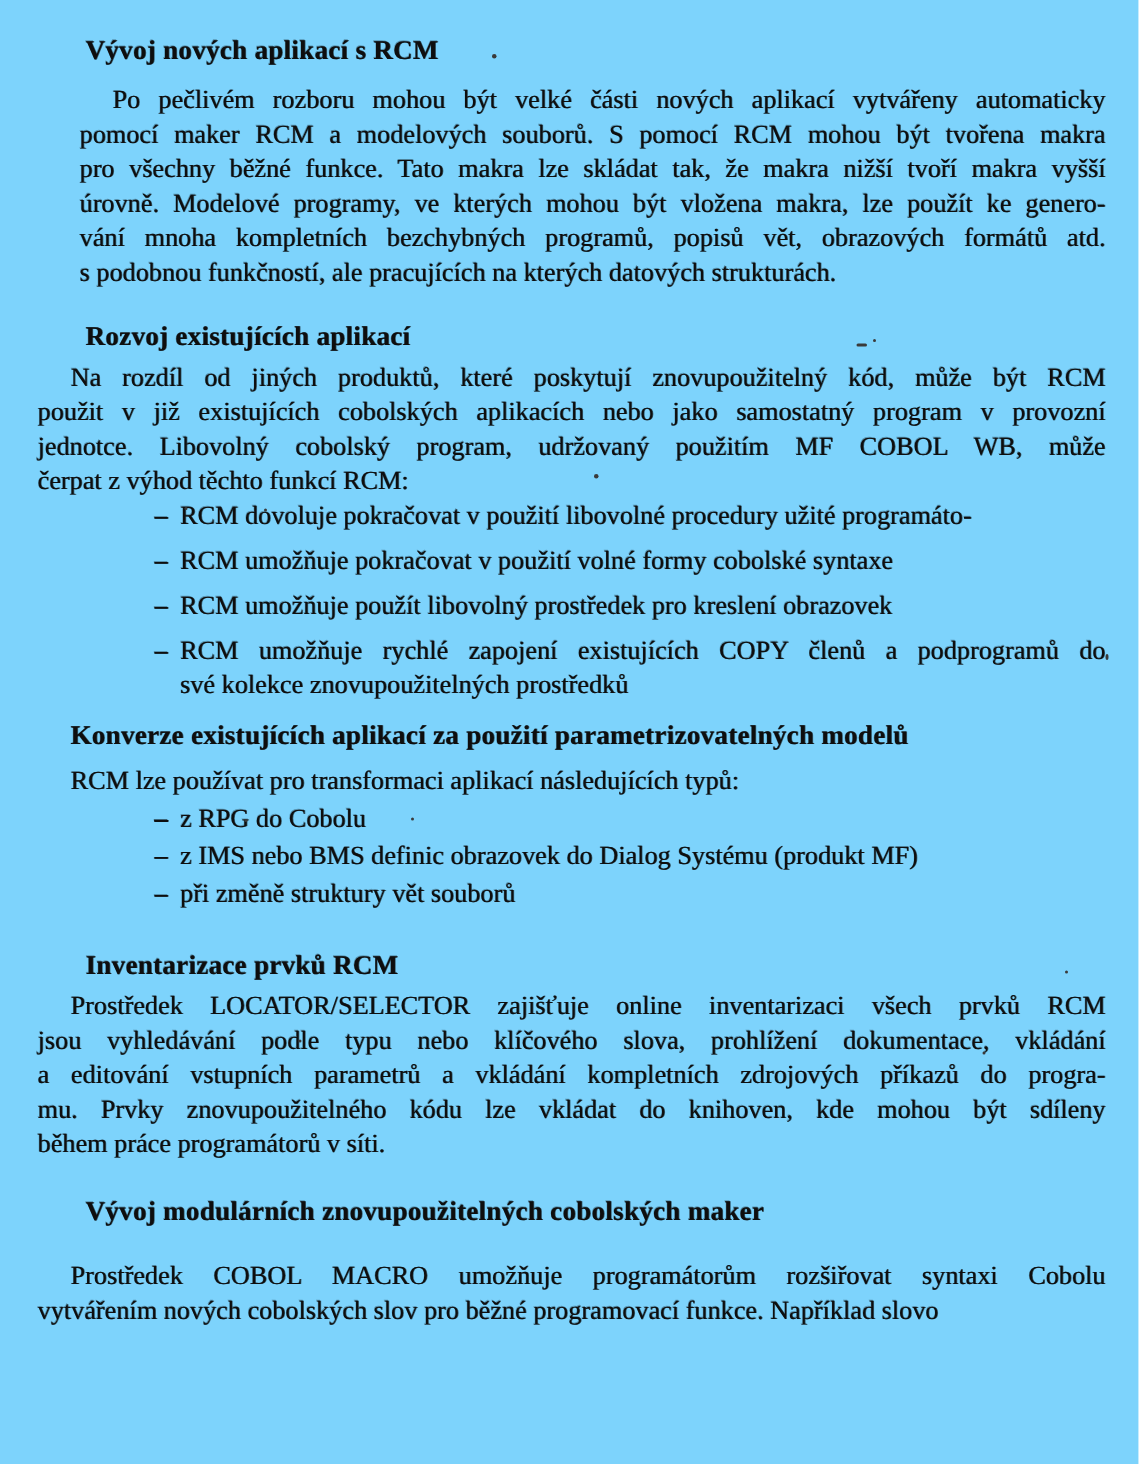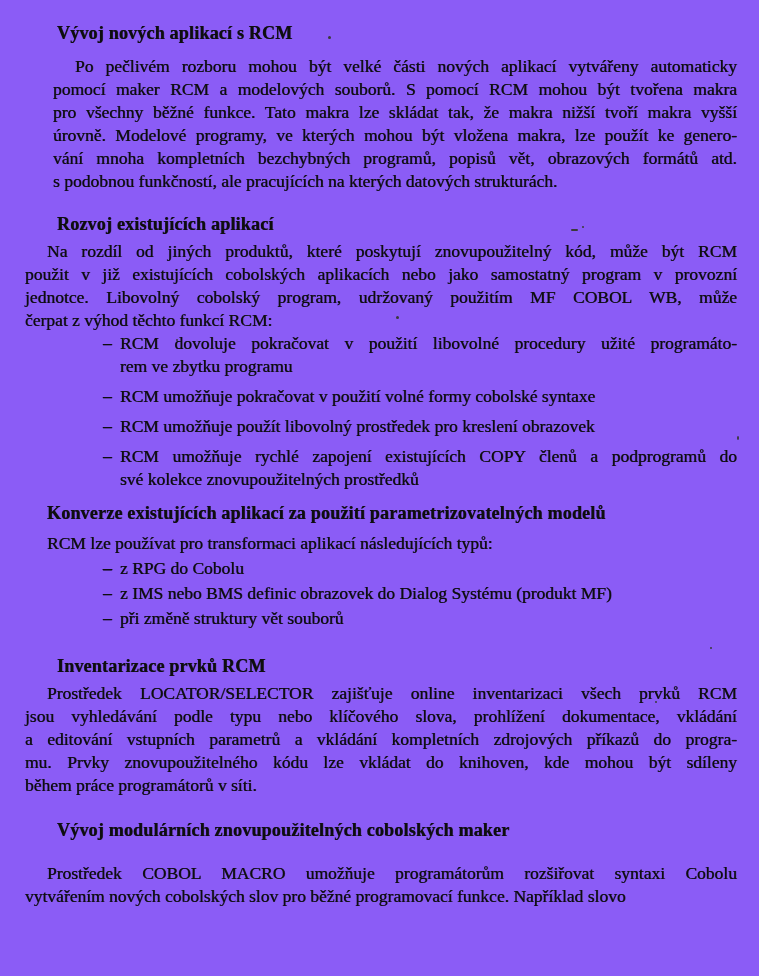--- a/index.html
+++ b/index.html
@@ -4,21 +4,21 @@
 <style>
   html, body {
     margin: 0;
     padding: 0;
     background: #ffffff;
   }
   .page {
     position: relative;
     width: 759px;
     height: 976px;
-    background: #8b5cf6;
+    background: #7dd3fc;
     overflow: hidden;
     font-family: "Liberation Serif", serif;
     color: #0e0e0e;
     
     text-shadow: 0.5px 0.3px 0 rgba(0,0,0,0.55), -0.3px -0.1px 0 rgba(0,0,0,0.30);
   }
   .content {
     position: absolute;
     left: 25px;
     top: 0;
@@ -118,21 +118,20 @@
       <div class="para mt-p2">
         <div class="line">Na rozdíl od jiných produktů, které poskytují znovupoužitelný kód, může být RCM</div>
         <div class="line">použit v již existujících cobolských aplikacích nebo jako samostatný program v provozní</div>
         <div class="line">jednotce. Libovolný cobolský program, udržovaný použitím MF COBOL WB, může</div>
         <div class="line">čerpat z výhod těchto funkcí RCM:</div>
       </div>
       <ul class="bullets gap-wide mt-ul1">
         <li>
           <span class="marker">–</span>
           <div class="line">RCM dovoluje pokračovat v použití libovolné procedury užité programáto-</div>
-          <div class="line">rem ve zbytku programu</div>
         </li>
         <li>
           <span class="marker">–</span>
           <div class="line">RCM umožňuje pokračovat v použití volné formy cobolské syntaxe</div>
         </li>
         <li>
           <span class="marker">–</span>
           <div class="line">RCM umožňuje použít libovolný prostředek pro kreslení obrazovek</div>
         </li>
         <li>

